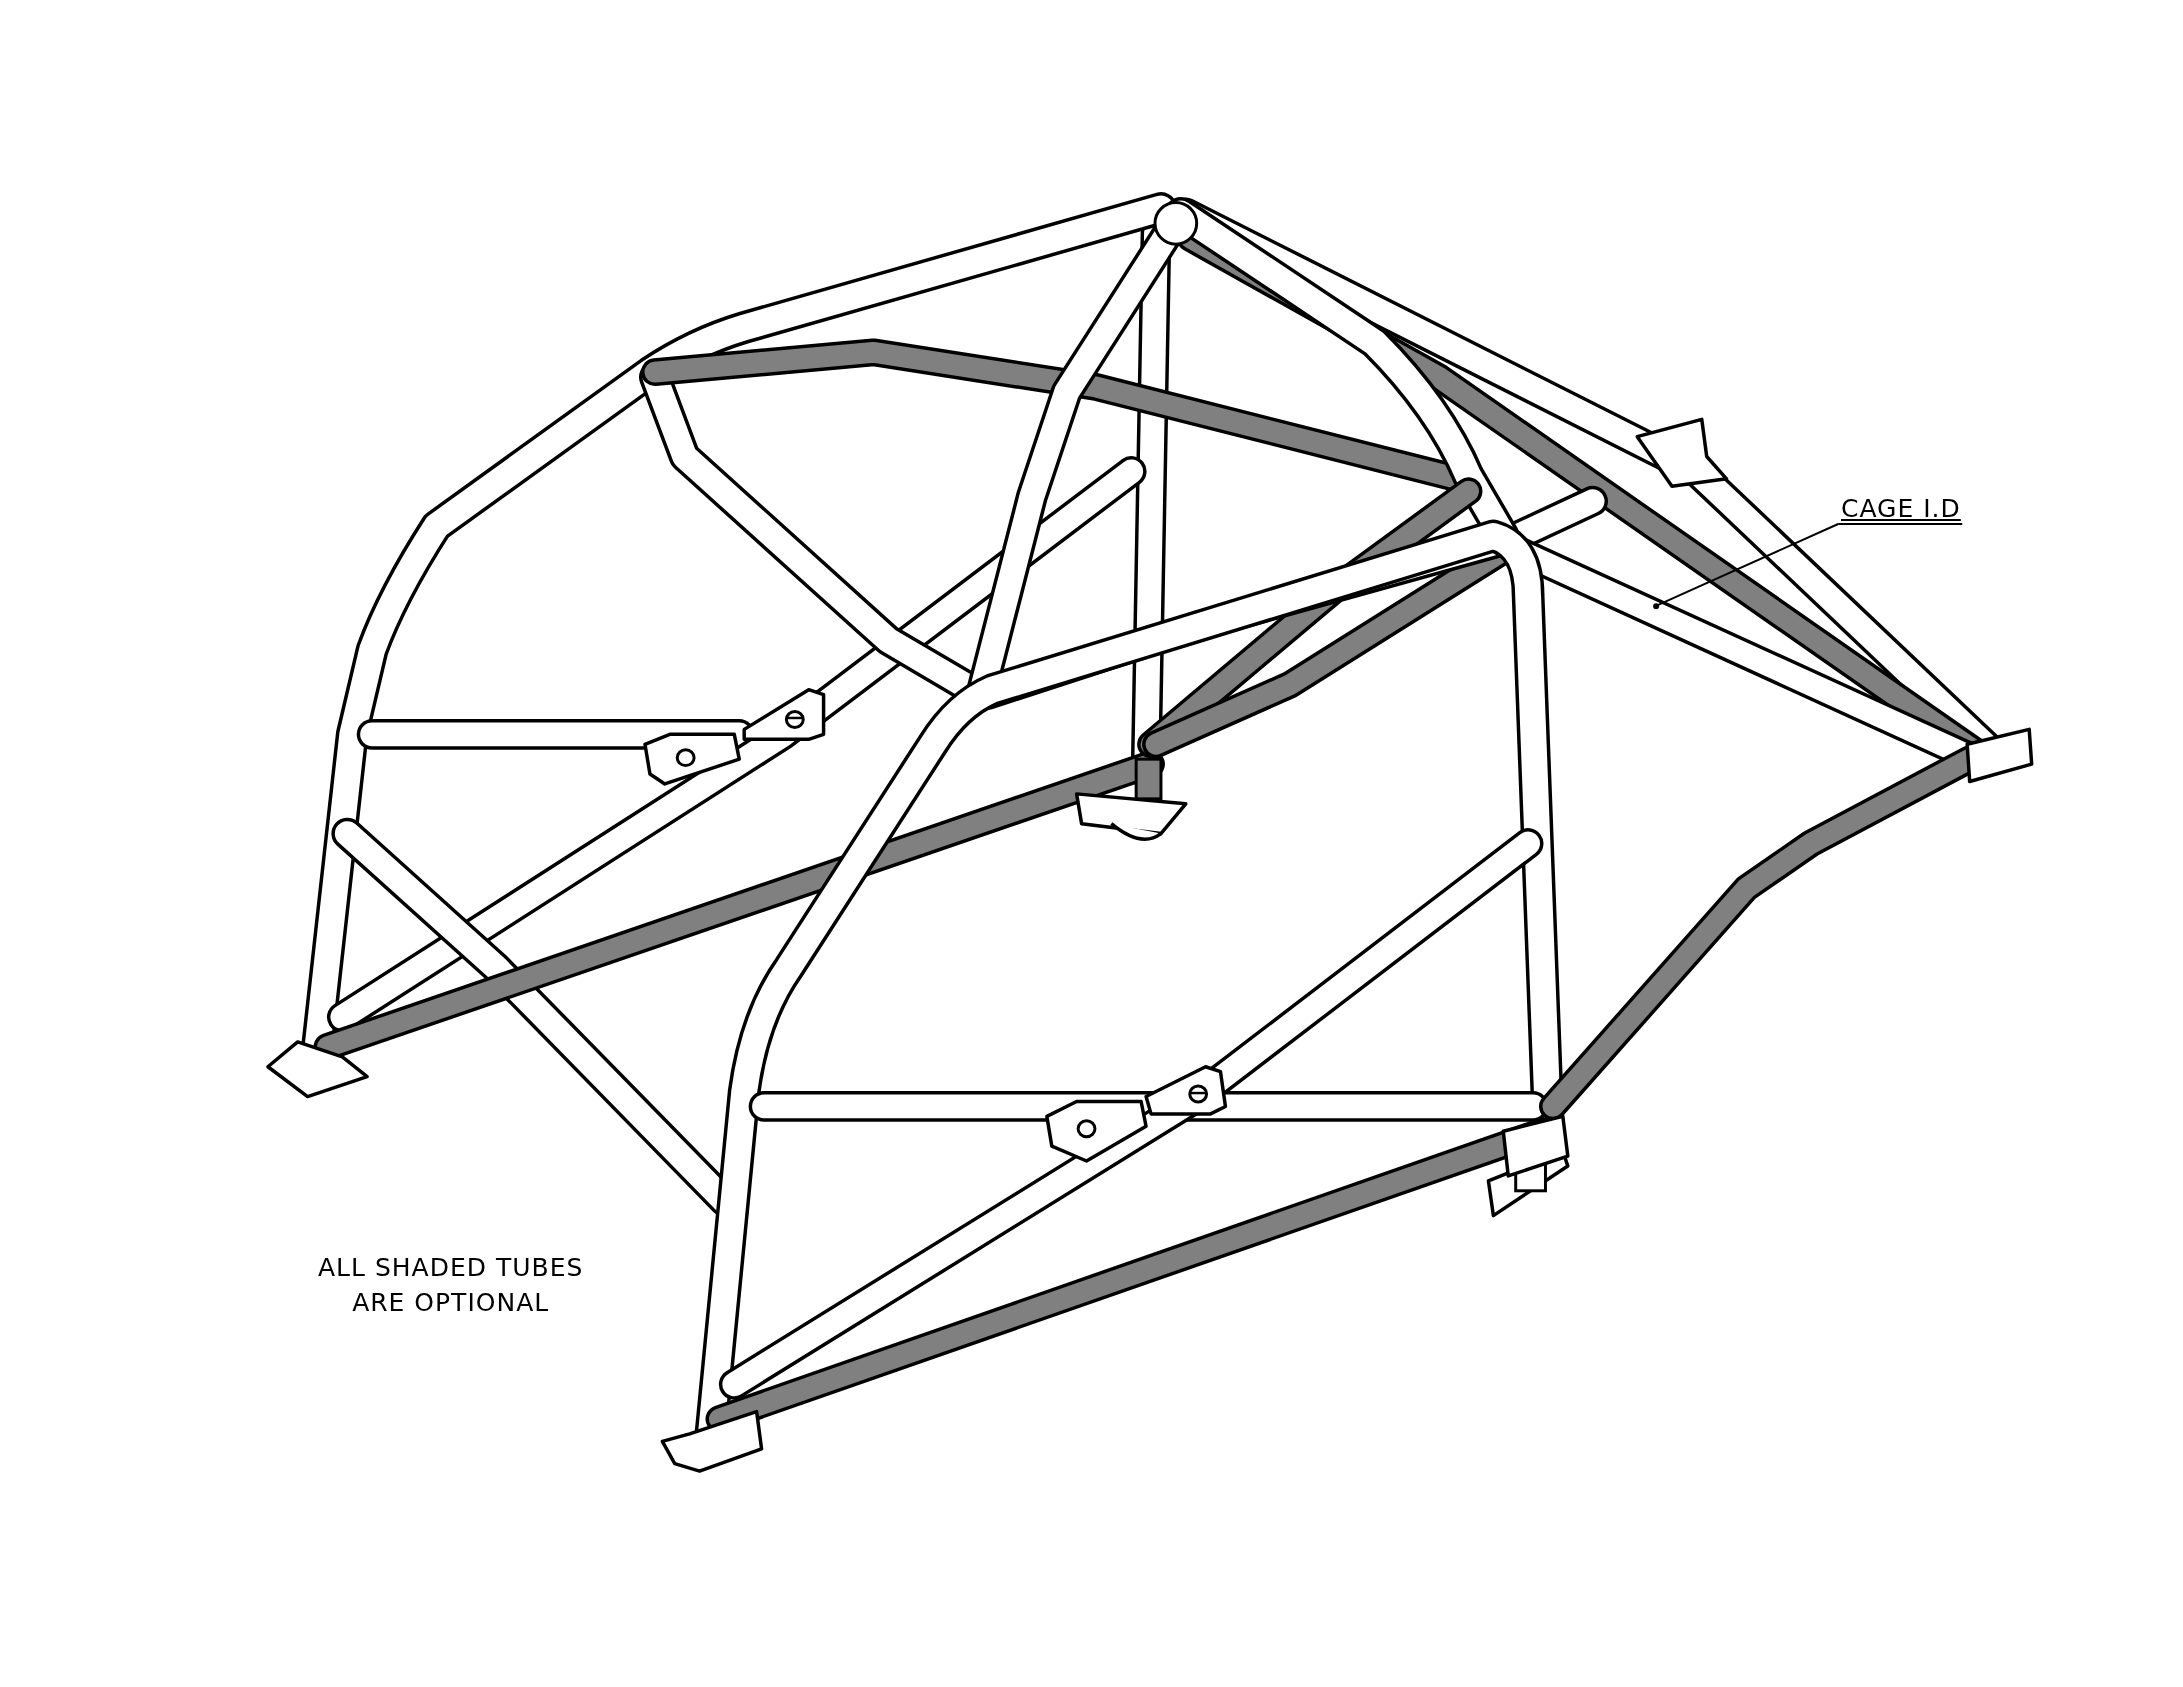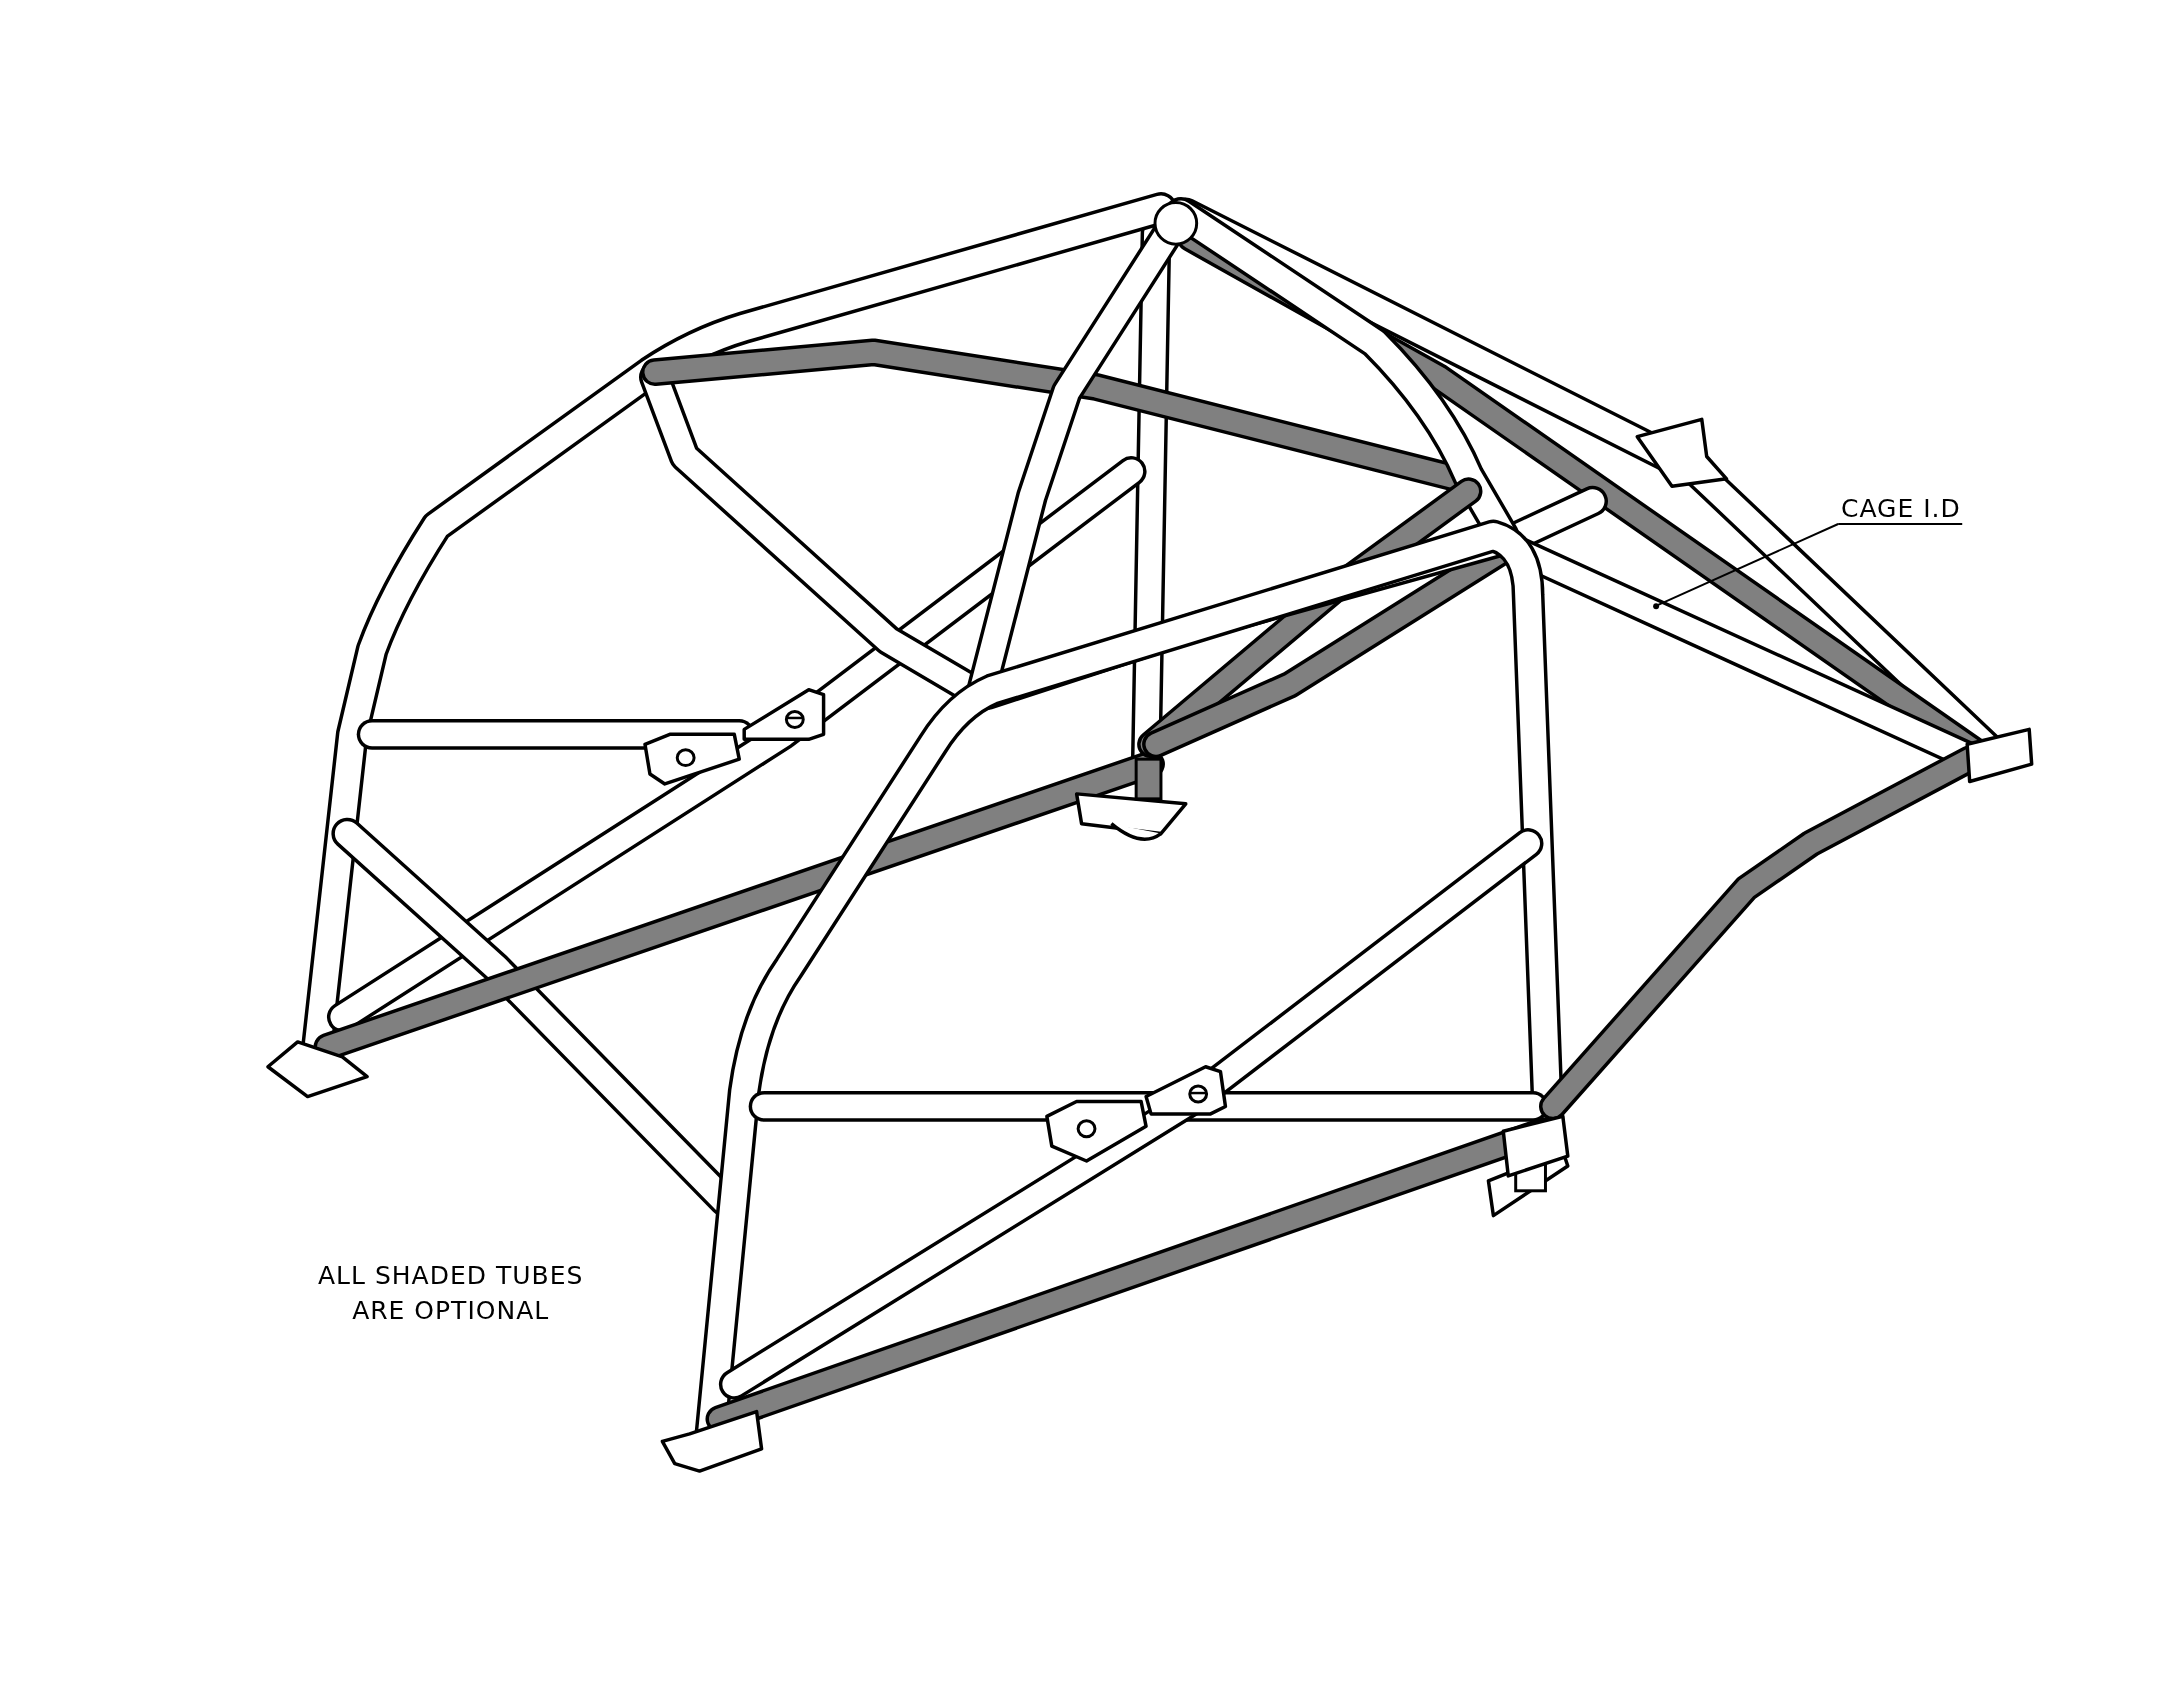--- a/index.html
+++ b/index.html
@@ -6,22 +6,22 @@
   body { width: 2183px; height: 1687px; position: relative; overflow: hidden; }
   #drawing { position: absolute; left: 0; top: 0; width: 2183px; height: 1687px; }
   .label {
     position: absolute;
     font-family: "DejaVu Sans", sans-serif;
     color: #000;
     font-weight: normal;
     letter-spacing: 1px;
     white-space: nowrap;
   }
-  #cage-id-label { left: 1841px; top: 494px; font-size: 25px; }
-  #note-label { left: 318px; top: 1250px; font-size: 25px; text-align: center; line-height: 35px; margin-top: 8px; }
+  #cage-id-label { left: 1841px; top: 494px; font-size: 25px; text-decoration: underline; }
+  #note-label { left: 318px; top: 1250px; font-size: 25px; text-align: center; line-height: 35px; }
   .tube-o { fill: none; stroke: #000; stroke-linecap: round; stroke-linejoin: round; }
   .tube-i { fill: none; stroke-linecap: round; stroke-linejoin: round; }
   .plate { fill: #fff; stroke: #000; stroke-width: 7; stroke-linejoin: round; }
   .hole { fill: #fff; stroke: #000; stroke-width: 6; }
   .leader { stroke: #000; stroke-width: 4; fill: none; }
 </style>
 </head>
 <body>
 
 <svg id="drawing" viewBox="0 0 4400 3400" xmlns="http://www.w3.org/2000/svg">

